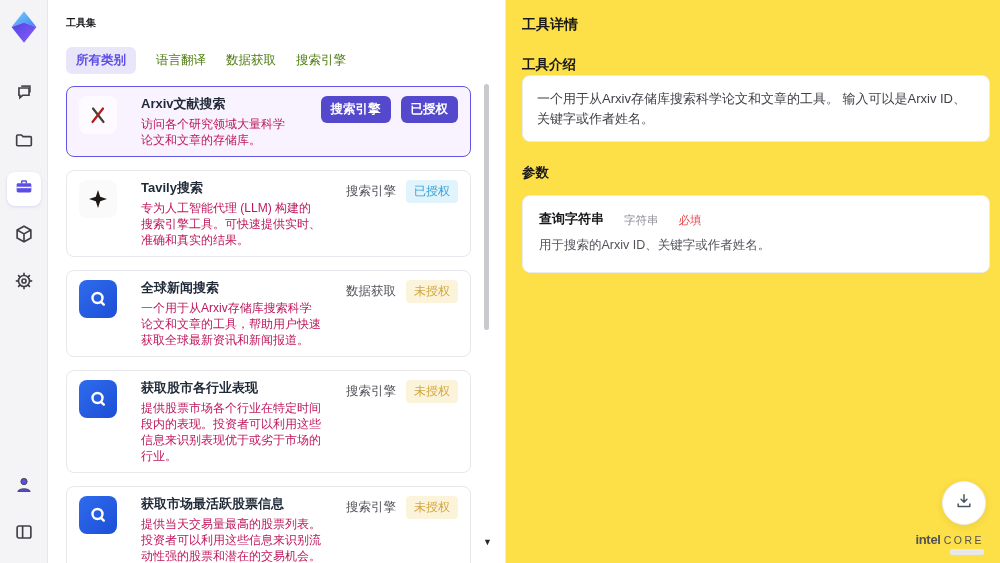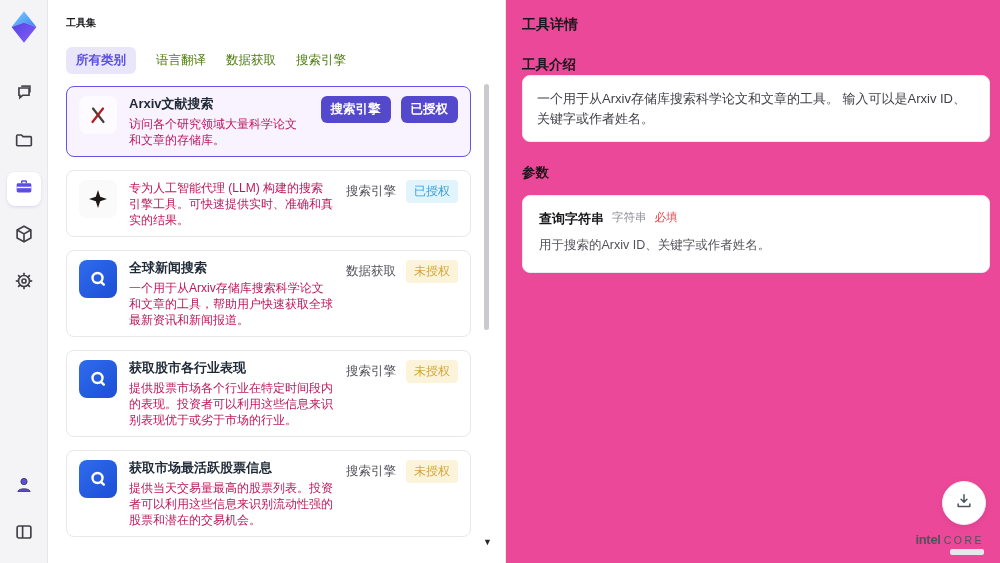--- a/index.html
+++ b/index.html
@@ -17,29 +17,29 @@
   .side-btn {
     width:34px; height:34px; border-radius:8px; display:flex; align-items:center; justify-content:center;
     margin-bottom:13px; cursor:pointer;
   }
   .side-btn svg { stroke:#3f3f46; }
   .side-btn.active { background:#fff; box-shadow:0 1px 3px rgba(90,70,220,.18); }
   .side-btn.active svg { stroke:#5b4ee4; }
   .side-spacer { flex:1; }
   
   .list-pane { width:457px; flex:0 0 457px; position:relative; padding:16px 34px 0 18px; background:#fff; }
-  .detail-pane { flex:1; background:#ec4899; border-left:1px solid #e9e9ec; padding:16px 10px 0 16px; position:relative; }
+  .detail-pane { flex:1; background:#fde047; border-left:1px solid #e9e9ec; padding:16px 10px 0 16px; position:relative; }
   
   .pane-title { font-size:10px; font-weight:bold; color:#18181b; }
   .tabs { display:flex; align-items:center; gap:20px; margin-top:17px; }
   .tab { font-size:12.5px; color:#4d7c0f; cursor:pointer; white-space:nowrap; }
   .tab.active { background:#eae6fa; color:#5b4ee4; padding:5px 10px; border-radius:6px; font-weight:bold; }
   .cards { display:flex; flex-direction:column; gap:13px; margin-top:12px; }
   .card {
-    display:flex; gap:12px; padding:8px 12px; border:1px solid #e8e8ec; border-radius:8px;
+    display:flex; gap:24px; padding:8px 12px; border:1px solid #e8e8ec; border-radius:8px;
     background:#fff; cursor:pointer; align-items:flex-start;
   }
   .card.sel { border:1.5px solid #6355e8; background:#f8f3fe; }
   .card-icon {
     width:38px; height:38px; border-radius:8px; flex:0 0 38px;
     display:flex; align-items:center; justify-content:center; margin-top:1px;
   }
   .card-icon.icon-plain { background:#fafafa; }
   .sel .card-icon.icon-plain { background:#fdfbff; }
   .card-icon.icon-blue { background:linear-gradient(135deg,#2f6bed,#1c4fd6); }
@@ -56,21 +56,21 @@
   .vscroll-thumb { position:absolute; right:16px; top:84px; width:5px; height:246px; background:#c9c9ce; border-radius:3px; }
   .vscroll-arrow { position:absolute; right:13px; bottom:16px; font-size:9px; color:#27272a; line-height:1; cursor:pointer; }
   
   .detail-title { font-size:14px; font-weight:bold; color:#18181b; }
   .section-h { font-size:13.5px; font-weight:bold; color:#18181b; margin-top:22px; }
   .intro-box {
     margin-top:1px; background:#fff; border:1px solid #ebebee; border-radius:8px;
     padding:13px 14px; font-size:13px; color:#3f3f46; line-height:1.5;
   }
   .param-box { margin-top:13px; background:#fff; border:1px solid #ebebee; border-radius:8px; padding:14px 16px 18px; }
-  .param-head { display:flex; align-items:flex-start; gap:8px; }
+  .param-head { display:flex; align-items:flex-end; gap:20px; }
   .param-name { font-size:13px; font-weight:bold; color:#18181b; }
   .param-type { font-size:11.5px; color:#8e8e99; }
   .param-required { font-size:11.5px; color:#e5484d; }
   .param-desc { margin-top:9px; font-size:12.5px; color:#52525b; }
   
   .fab {
     position:fixed; right:14px; bottom:38px; width:44px; height:44px; border-radius:50%;
     background:#fff; border:1px solid #ededf0; box-shadow:0 2px 8px rgba(0,0,0,.08);
     display:flex; align-items:center; justify-content:center; cursor:pointer;
   }
@@ -199,20 +199,21 @@
       <span class="status authorized">已授权</span>
     </div>
   </div>
       <div class="card">
     <div class="card-icon icon-plain">
           <svg width="24" height="24" viewBox="0 0 24 24">
     <polygon points="12,3 14.2,9.8 21,12 14.2,14.2 12,21 9.8,14.2 3,12 9.8,9.8" fill="#1c1917"></polygon>
   </svg>
         </div>
     <div class="card-body">
+      <div class="card-title">Tavily搜索</div>
       <div class="card-desc">专为人工智能代理 (LLM) 构建的搜索引擎工具。可快速提供实时、准确和真实的结果。</div>
     </div>
     <div class="card-meta">
       <span class="cat">搜索引擎</span>
       <span class="status authorized">已授权</span>
     </div>
   </div>
       <div class="card">
     <div class="card-icon icon-blue">
           <svg width="24" height="24" viewBox="0 0 24 24" fill="none" stroke="#fff" stroke-width="2.4" stroke-linecap="round">

